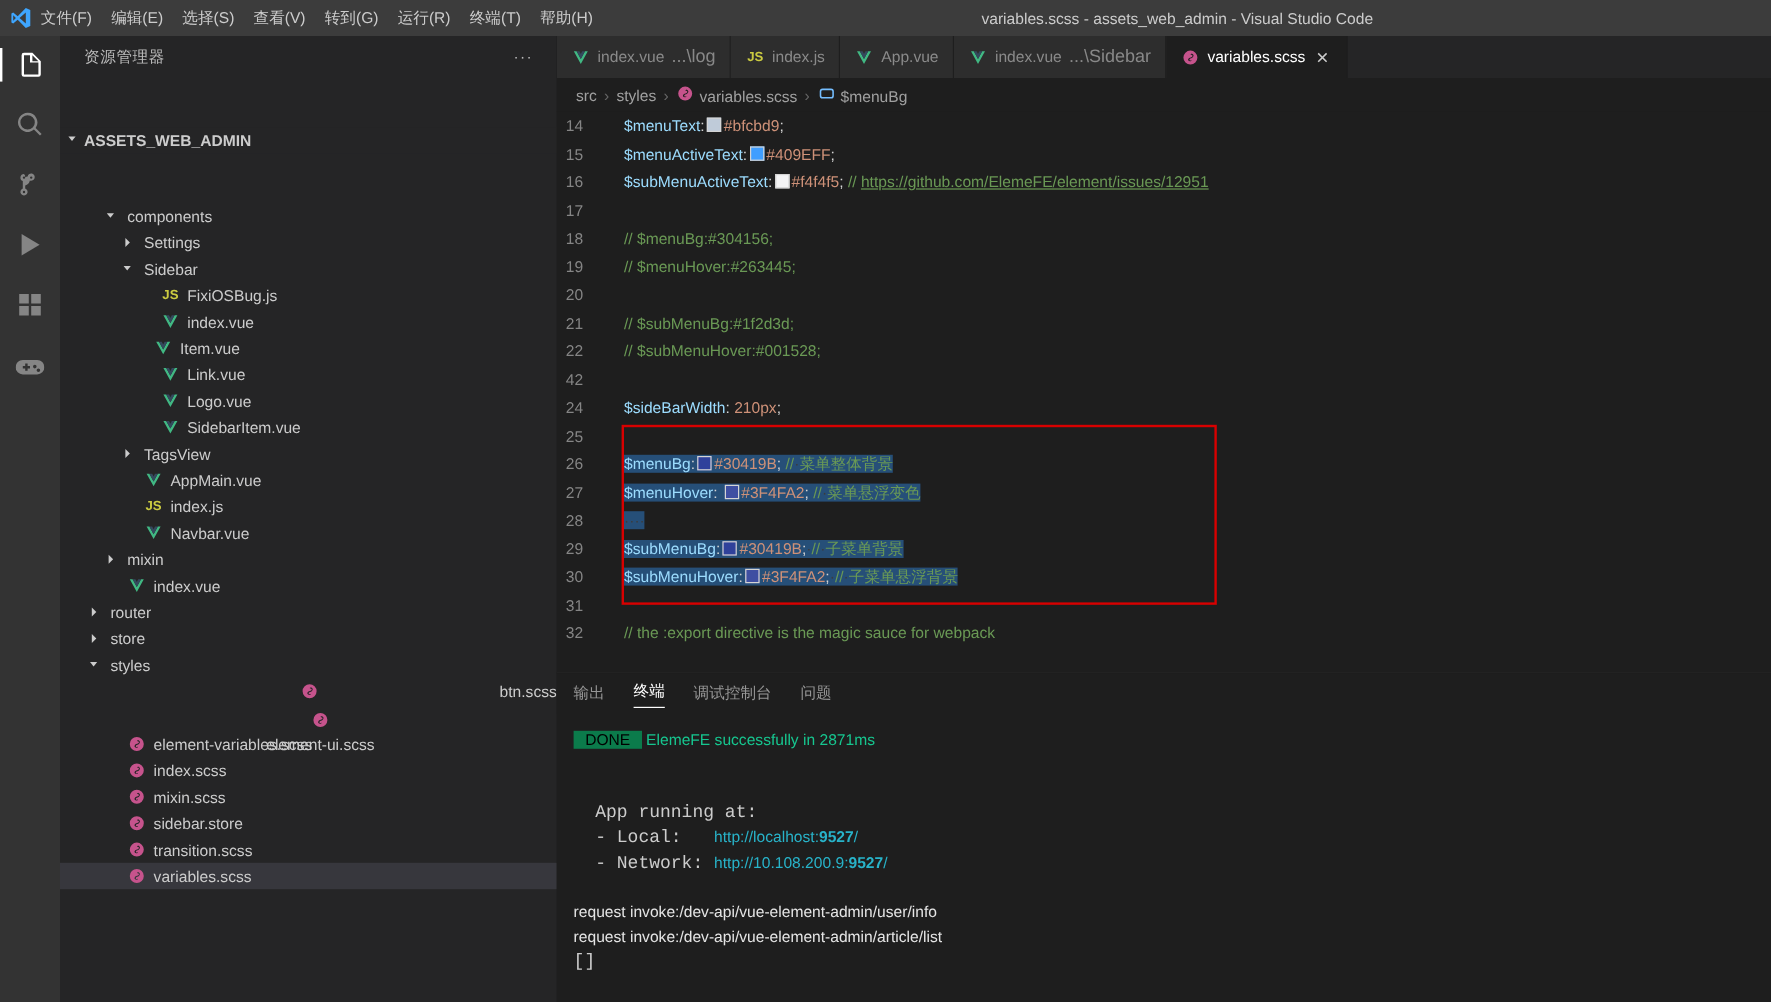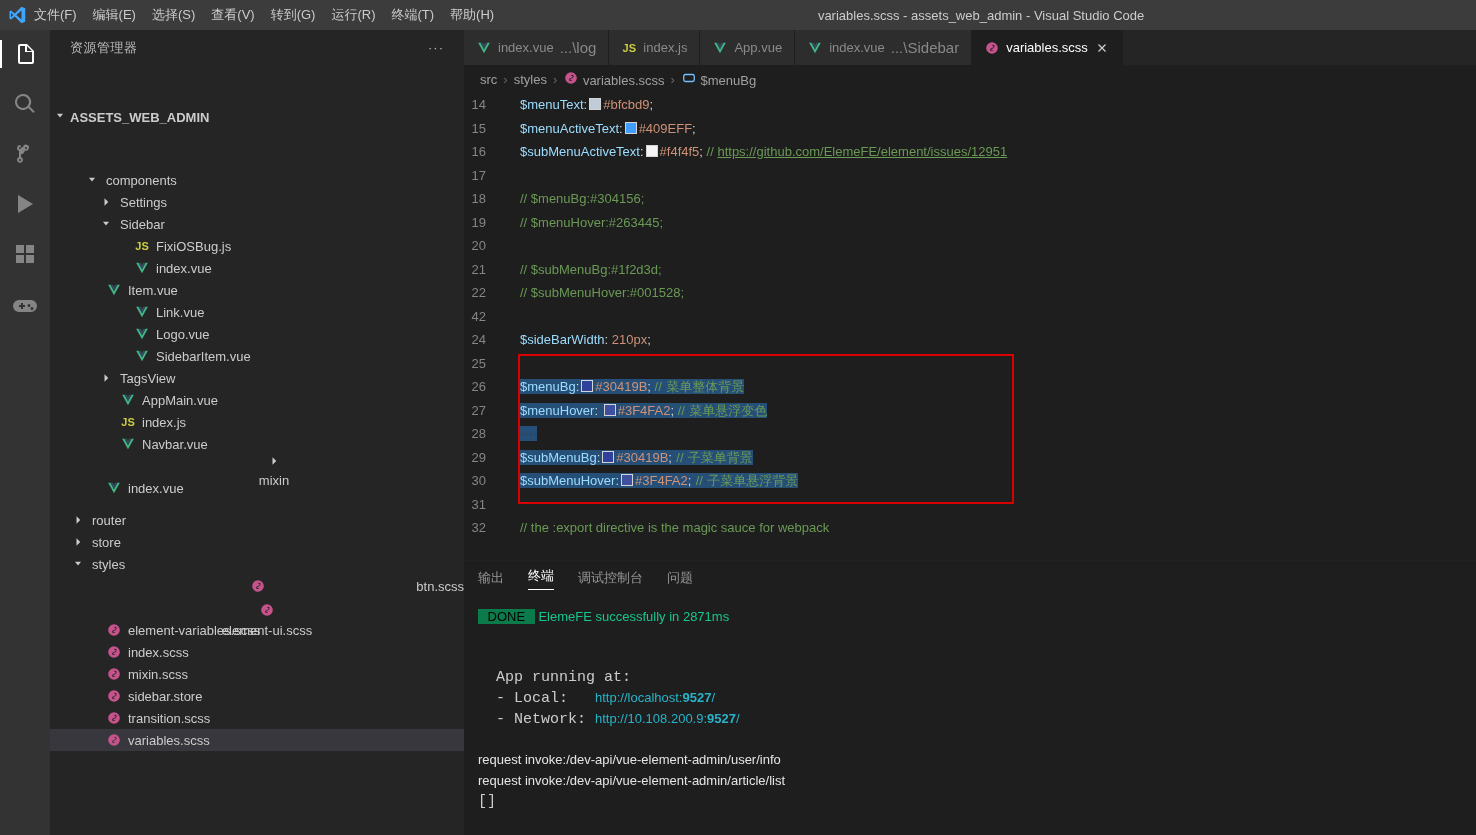--- a/index.html
+++ b/index.html
@@ -181,21 +181,21 @@
         <div class="tree-row" style="padding-left: 62px;">
           <span style="width:16px;display:inline-block"></span>
           <span class="file-ic">
             <svg width="14" height="14" viewBox="0 0 24 24">
               <path fill="#41b883" d="M2 3l10 18L22 3h-4l-6 11L6 3H2z"></path>
               <path fill="#34495e" d="M6 3l6 11 6-11h-4l-2 4-2-4H6z"></path>
             </svg>
           </span>
           <span>index.vue</span>
         </div>
-        <div class="tree-row" style="padding-left: 34px; text-align: right;">
+        <div class="tree-row" style="padding-left: 56px; text-align: right;">
           <span style="width:16px;display:inline-block"></span>
           <span class="file-ic">
             <svg width="14" height="14" viewBox="0 0 24 24">
               <path fill="#41b883" d="M2 3l10 18L22 3h-4l-6 11L6 3H2z"></path>
               <path fill="#34495e" d="M6 3l6 11 6-11h-4l-2 4-2-4H6z"></path>
             </svg>
           </span>
           <span>Item.vue</span>
         </div>
         <div class="tree-row" style="padding-left: 62px;">
@@ -254,39 +254,39 @@
         <div class="tree-row" style="padding-left: 48px;">
           <span style="width:16px;display:inline-block"></span>
           <span class="file-ic">
             <svg width="14" height="14" viewBox="0 0 24 24">
               <path fill="#41b883" d="M2 3l10 18L22 3h-4l-6 11L6 3H2z"></path>
               <path fill="#34495e" d="M6 3l6 11 6-11h-4l-2 4-2-4H6z"></path>
             </svg>
           </span>
           <span>Navbar.vue</span>
         </div>
-        <div class="tree-row" style="padding-left: 34px; flex-direction: column;">
+        <div class="tree-row" style="padding-left: 34px;">
           <span class="chev">
             <svg width="12" height="12" viewBox="0 0 16 16">
               <path fill="#ccc" d="M6 3l5 5-5 5z"></path>
             </svg>
           </span>
           <span>mixin</span>
         </div>
         <div class="tree-row" style="padding-left: 34px;">
           <span style="width:16px;display:inline-block"></span>
           <span class="file-ic">
             <svg width="14" height="14" viewBox="0 0 24 24">
               <path fill="#41b883" d="M2 3l10 18L22 3h-4l-6 11L6 3H2z"></path>
               <path fill="#34495e" d="M6 3l6 11 6-11h-4l-2 4-2-4H6z"></path>
             </svg>
           </span>
           <span>index.vue</span>
         </div>
-        <div class="tree-row" style="padding-left: 20px; margin-top: 10px;">
+        <div class="tree-row" style="padding-left: 20px;">
           <span class="chev">
             <svg width="12" height="12" viewBox="0 0 16 16">
               <path fill="#ccc" d="M6 3l5 5-5 5z"></path>
             </svg>
           </span>
           <span>router</span>
         </div>
         <div class="tree-row" style="padding-left: 20px;">
           <span class="chev">
             <svg width="12" height="12" viewBox="0 0 16 16">

